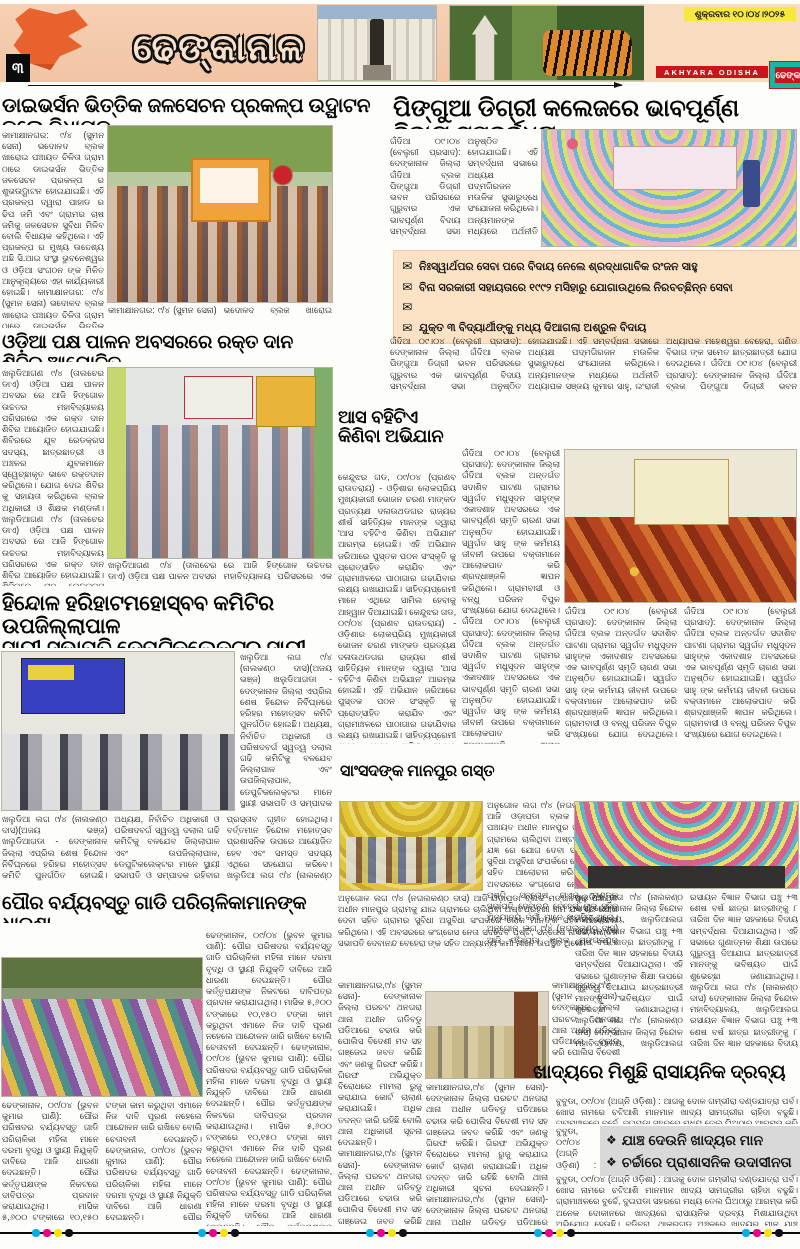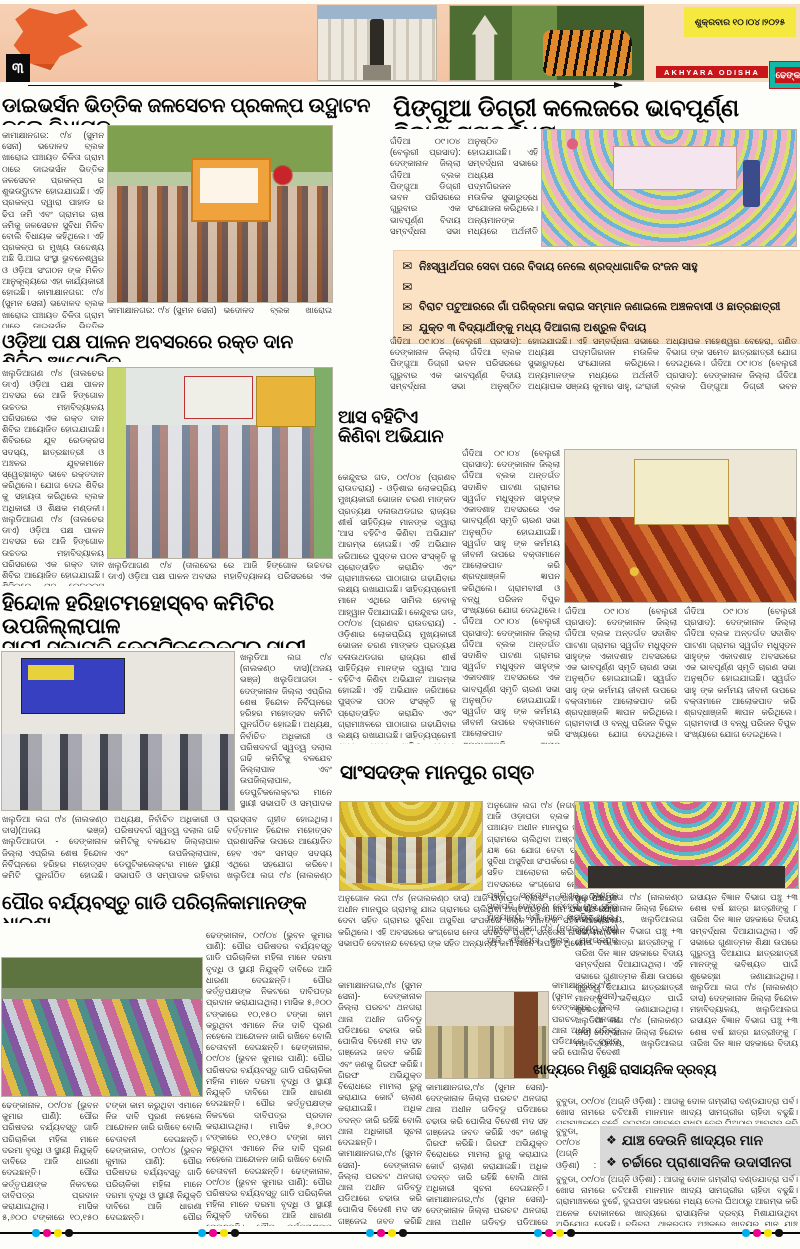--- a/index.html
+++ b/index.html
@@ -104,33 +104,36 @@
 <div id="page">
 
   <div class="blk banner" style="left:0;top:4px;width:644px;height:78px;"></div>
 
   <div class="blk map-odisha" style="left:12px;top:8px;width:80px;height:62px;"></div>
 
   <div class="blk pageno" style="left:6px;top:54px;width:24px;height:28px;">
     <span>୩</span>
   </div>
 
+  <div class="blk edition-title" style="left:104px;top:22px;width:230px;height:52px;display:flex;align-items:center;justify-content:center;">
+    <span>ଢେଙ୍କାନାଳ</span>
+  </div>
 
   <div class="blk photo pframe assembly" style="left:318px;top:6px;width:118px;height:74px;">
     <div class="statue"></div>
     <div class="base"></div>
   </div>
 
   <div class="blk photo pframe jungle" style="left:450px;top:6px;width:194px;height:74px;">
     <div class="temple"></div>
     <div class="tiger"></div>
   </div>
 
   <div class="blk hdr-right" style="left:644px;top:4px;width:156px;height:78px;"></div>
-  <div class="blk date-strip" style="left:684px;top:7px;width:112px;height:30px;">
+  <div class="blk date-strip" style="left:684px;top:7px;width:112px;height:14px;">
     <span>ଶୁକ୍ରବାର ୧୦।୦୪।୨୦୨୫</span>
   </div>
   <div class="blk red-strip" style="left:656px;top:66px;width:112px;height:12px;">
     <span>AKHYARA ODISHA</span>
   </div>
   <div class="blk red-badge" style="left:770px;top:62px;width:28px;height:16px;">
     <span>ଢେଙ୍କା</span>
   </div>
 
   <div class="blk arrow-line" style="left:28px;top:85px;width:594px;height:8px;overflow:visible;">
@@ -202,24 +205,24 @@
     <div class="speaker"></div>
   </div>
 
   <div class="blk bullet-box" style="left:393px;top:250px;width:404px;height:82px;">
     <div class="bullet-row">
       <span class="bullet-ico">✉</span>
       <span class="bullet-txt">ନିଃସ୍ୱାର୍ଥପର ସେବା ପରେ ବିଦାୟ ନେଲେ ଶ୍ରଦ୍ଧାଗାବିକ ରଂଜନ ସାହୁ</span>
     </div>
     <div class="bullet-row">
       <span class="bullet-ico">✉</span>
+      <span class="bullet-txt">ବିନା ସରକାରୀ ସହାୟତାରେ ୧୯୯୨ ମସିହାରୁ ଯୋଗାଉଥିଲେ ନିରବଚ୍ଛିନ୍ନ ସେବା</span>
     </div>
     <div class="bullet-row">
       <span class="bullet-ico">✉</span>
-      <span class="bullet-txt">ବିରାଟ ପଟୁଆରରେ ଗାଁ ପରିକ୍ରମା କରାଇ ସମ୍ମାନ ଜଣାଇଲେ ଅଞ୍ଚଳବାସୀ ଓ ଛାତ୍ରଛାତ୍ରୀ</span>
     </div>
     <div class="bullet-row">
       <span class="bullet-ico">✉</span>
       <span class="bullet-txt">ଯୁକ୍ତ ୩ ବିଦ୍ୟାର୍ଥୀଙ୍କୁ ମଧ୍ୟ ଦିଆଗଲା ଅଶ୍ରୁଳ ବିଦାୟ</span>
     </div>
   </div>
 
   <div class="blk body-txt cols3" style="left:390px;top:336px;width:407px;height:66px;">
     <span>ଗଁଦିଆ ୦୯।୦୪ (ବେଲୁରୀ ପ୍ରସାଦ): ଦେଙ୍କାନାଳ ଜିଲ୍ଲା ଗଁଦିଆ ବ୍ଲକ ପିଙ୍ଗୁଆ ଡିଗ୍ରୀ ଭବନ ପରିସରରେ ଗୁରୁବାର ଏକ ଭାବପୂର୍ଣ୍ଣ ବିଦାୟ ସମ୍ବର୍ଦ୍ଧନା ସଭା ଅନୁଷ୍ଠିତ ହୋଇଯାଇଛି। ଏହି ସମ୍ବର୍ଦ୍ଧନା ସଭାରେ ଅଧ୍ୟକ୍ଷ ପଦ୍ମଗିରଜନ ମଉଳିକ ସୁଭାରୁଦ୍ଧେ ସଂଯୋଜନା କରିଥିଲେ। ଅନ୍ୟମାନଙ୍କ ମଧ୍ୟରେ ଅର୍ଥନୀତି ଅଧ୍ୟାପକ ସଞ୍ଜୟ କୁମାର ସାହୁ, ଇଂରାଜୀ ଅଧ୍ୟାପକ ମହେଶ୍ୱର ବେହେରା, ଗଣିତ ବିଭାଗ ଙ୍କ ସମେତ ଛାତ୍ରଛାତ୍ରୀ ଯୋଗ ଦେଇଥିଲେ। ଗଁଦିଆ ୦୯।୦୪ (ବେଲୁରୀ ପ୍ରସାଦ): ଦେଙ୍କାନାଳ ଜିଲ୍ଲା ଗଁଦିଆ ବ୍ଲକ ପିଙ୍ଗୁଆ ଡିଗ୍ରୀ ଭବନ ପରିସରରେ ଗୁରୁବାର ଏକ ଭାବପୂର୍ଣ୍ଣ ବିଦାୟ ସମ୍ବର୍ଦ୍ଧନା ସଭା ଅନୁଷ୍ଠିତ ହୋଇଯାଇଛି। ଏହି ସମ୍ବର୍ଦ୍ଧନା ସଭାରେ ଅଧ୍ୟକ୍ଷ ପଦ୍ମଗିରଜନ ମଉଳିକ ସୁଭାରୁଦ୍ଧେ ସଂଯୋଜନା କରିଥିଲେ। ଅନ୍ୟମାନଙ୍କ ମଧ୍ୟରେ ଅର୍ଥନୀତି ଅଧ୍ୟାପକ ସଞ୍ଜୟ କୁମାର ସାହୁ, ଇଂରାଜୀ ଅଧ୍ୟାପକ ମହେଶ୍ୱର ବେହେରା, ଗଣିତ ବିଭାଗ ଙ୍କ ସମେତ ଛାତ୍ରଛାତ୍ରୀ ଯୋଗ ଦେଇଥିଲେ।</span>
   </div>
@@ -235,21 +238,21 @@
   <div class="blk body-txt" style="left:462px;top:448px;width:98px;height:296px;">
     <span>ଗଁଦିଆ ୦୯।୦୪ (ବେଲୁରୀ ପ୍ରସାଦ): ଦେଙ୍କାନାଳ ଜିଲ୍ଲା ଗଁଦିଆ ବ୍ଲକ ଅନ୍ତର୍ଗତ ସଦାଶିବ ପାଟଣା ଗ୍ରାମର ସ୍ୱର୍ଗତ ମଧୁସୂଦନ ସାହୁଙ୍କ ଏକାଦଶାହ ଅବସରରେ ଏକ ଭାବପୂର୍ଣ୍ଣ ସ୍ମୃତି ଚାରଣ ସଭା ଅନୁଷ୍ଠିତ ହୋଇଯାଇଛି। ସ୍ୱର୍ଗତ ସାହୁ ଙ୍କ କର୍ମମୟ ଜୀବନୀ ଉପରେ ବକ୍ତାମାନେ ଆଲୋକପାତ କରି ଶ୍ରଦ୍ଧାଞ୍ଜଳି ଜ୍ଞାପନ କରିଥିଲେ। ଗ୍ରାମବାସୀ ଓ ବନ୍ଧୁ ପରିଜନ ବିପୁଳ ସଂଖ୍ୟାରେ ଯୋଗ ଦେଇଥିଲେ। ଗଁଦିଆ ୦୯।୦୪ (ବେଲୁରୀ ପ୍ରସାଦ): ଦେଙ୍କାନାଳ ଜିଲ୍ଲା ଗଁଦିଆ ବ୍ଲକ ଅନ୍ତର୍ଗତ ସଦାଶିବ ପାଟଣା ଗ୍ରାମର ସ୍ୱର୍ଗତ ମଧୁସୂଦନ ସାହୁଙ୍କ ଏକାଦଶାହ ଅବସରରେ ଏକ ଭାବପୂର୍ଣ୍ଣ ସ୍ମୃତି ଚାରଣ ସଭା ଅନୁଷ୍ଠିତ ହୋଇଯାଇଛି। ସ୍ୱର୍ଗତ ସାହୁ ଙ୍କ କର୍ମମୟ ଜୀବନୀ ଉପରେ ବକ୍ତାମାନେ ଆଲୋକପାତ କରି ଶ୍ରଦ୍ଧାଞ୍ଜଳି ଜ୍ଞାପନ କରିଥିଲେ। ଗ୍ରାମବାସୀ ଓ ବନ୍ଧୁ ପରିଜନ ବିପୁଳ ସଂଖ୍ୟାରେ ଯୋଗ ଦେଇଥିଲେ। ଗଁଦିଆ ୦୯।୦୪ (ବେଲୁରୀ ପ୍ରସାଦ): ଦେଙ୍କାନାଳ ଜିଲ୍ଲା ଗଁଦିଆ ବ୍ଲକ ଅନ୍ତର୍ଗତ ସଦାଶିବ ପାଟଣା ଗ୍ରାମର ସ୍ୱର୍ଗତ ମଧୁସୂଦନ ସାହୁଙ୍କ ଏକାଦଶାହ ଅବସରରେ ଏକ ଭାବପୂର୍ଣ୍ଣ ସ୍ମୃତି ଚାରଣ ସଭା ଅନୁଷ୍ଠିତ ହୋଇଯାଇଛି। ସ୍ୱର୍ଗତ ସାହୁ ଙ୍କ କର୍ମମୟ ଜୀବନୀ ଉପରେ ବକ୍ତାମାନେ ଆଲୋକପାତ କରି ଶ୍ରଦ୍ଧାଞ୍ଜଳି ଜ୍ଞାପନ କରିଥିଲେ। ଗ୍ରାମବାସୀ ଓ ବନ୍ଧୁ ପରିଜନ ବିପୁଳ ସଂଖ୍ୟାରେ ଯୋଗ ଦେଇଥିଲେ।</span>
   </div>
   <div class="blk photo pframe ph-memorial" style="left:565px;top:450px;width:231px;height:152px;">
     <div class="mem-banner"></div>
   </div>
   <div class="blk body-txt cols2" style="left:565px;top:606px;width:231px;height:138px;">
     <span>ଗଁଦିଆ ୦୯।୦୪ (ବେଲୁରୀ ପ୍ରସାଦ): ଦେଙ୍କାନାଳ ଜିଲ୍ଲା ଗଁଦିଆ ବ୍ଲକ ଅନ୍ତର୍ଗତ ସଦାଶିବ ପାଟଣା ଗ୍ରାମର ସ୍ୱର୍ଗତ ମଧୁସୂଦନ ସାହୁଙ୍କ ଏକାଦଶାହ ଅବସରରେ ଏକ ଭାବପୂର୍ଣ୍ଣ ସ୍ମୃତି ଚାରଣ ସଭା ଅନୁଷ୍ଠିତ ହୋଇଯାଇଛି। ସ୍ୱର୍ଗତ ସାହୁ ଙ୍କ କର୍ମମୟ ଜୀବନୀ ଉପରେ ବକ୍ତାମାନେ ଆଲୋକପାତ କରି ଶ୍ରଦ୍ଧାଞ୍ଜଳି ଜ୍ଞାପନ କରିଥିଲେ। ଗ୍ରାମବାସୀ ଓ ବନ୍ଧୁ ପରିଜନ ବିପୁଳ ସଂଖ୍ୟାରେ ଯୋଗ ଦେଇଥିଲେ। ଗଁଦିଆ ୦୯।୦୪ (ବେଲୁରୀ ପ୍ରସାଦ): ଦେଙ୍କାନାଳ ଜିଲ୍ଲା ଗଁଦିଆ ବ୍ଲକ ଅନ୍ତର୍ଗତ ସଦାଶିବ ପାଟଣା ଗ୍ରାମର ସ୍ୱର୍ଗତ ମଧୁସୂଦନ ସାହୁଙ୍କ ଏକାଦଶାହ ଅବସରରେ ଏକ ଭାବପୂର୍ଣ୍ଣ ସ୍ମୃତି ଚାରଣ ସଭା ଅନୁଷ୍ଠିତ ହୋଇଯାଇଛି। ସ୍ୱର୍ଗତ ସାହୁ ଙ୍କ କର୍ମମୟ ଜୀବନୀ ଉପରେ ବକ୍ତାମାନେ ଆଲୋକପାତ କରି ଶ୍ରଦ୍ଧାଞ୍ଜଳି ଜ୍ଞାପନ କରିଥିଲେ। ଗ୍ରାମବାସୀ ଓ ବନ୍ଧୁ ପରିଜନ ବିପୁଳ ସଂଖ୍ୟାରେ ଯୋଗ ଦେଇଥିଲେ।</span>
   </div>
 
-  <div class="blk h" style="left:340px;top:762px;width:280px;height:36px;font-size:20px;">
+  <div class="blk h" style="left:340px;top:762px;width:280px;height:36px;font-size:16px;">
     <span>ସାଂସଦଙ୍କ ମାନପୁର ଗସ୍ତ</span>
   </div>
   <div class="blk photo pframe ph-mp" style="left:340px;top:802px;width:142px;height:88px;">
     <div class="fig-band"></div>
   </div>
   <div class="blk body-txt" style="left:487px;top:800px;width:131px;height:146px;">
     <span>ଅନୁଗୋଳ ଲଗ ୯/୪ (ନଗଲକଣ୍ଠ ଦାସ) ଆଜି ଓଡ଼ାପଡା ବ୍ଲକ ମଙ୍ଗଳପୁର ପଞ୍ଚାୟତ ଅଧୀନ ମାନପୁର ଗ୍ରାମକୁ ଯାଇ ଗ୍ରାମରେ ଚାଲିଥିବା ଅଷ୍ଟପ୍ରହରୀ ନାମ ଯଜ୍ଞ ରେ ଯୋଗ ଦେବା ସହିତ ଗ୍ରାମର ସୁବିଧା ଅସୁବିଧା ସଂପର୍କରେ ଲୋକ ମାନଙ୍କ ସହିତ ଆଲୋଚନା କରିଥିଲେ। ଏହି ଅବସରରେ କଂଗ୍ରେସ ନେତା ସଦଦେବ ପୃଷ୍ଟି, ସନ୍ତୋଷ ନାଏକ, ମଣ୍ଡଳ ସଭାପତି ଦେବାନନ୍ଦ ବେହେରା ଙ୍କ ସହିତ ଅନ୍ୟାନ୍ୟ କର୍ମୀ ମାନେ ଉପସ୍ଥିତ ଥିଲେ। ଅନୁଗୋଳ ଲଗ ୯/୪ (ନଗଲକଣ୍ଠ ଦାସ) ଆଜି ଓଡ଼ାପଡା ବ୍ଲକ ମଙ୍ଗଳପୁର ପଞ୍ଚାୟତ ଅଧୀନ ମାନପୁର ଗ୍ରାମକୁ ଯାଇ ଗ୍ରାମରେ ଚାଲିଥିବା ଅଷ୍ଟପ୍ରହରୀ ନାମ ଯଜ୍ଞ ରେ ଯୋଗ ଦେବା ସହିତ ଗ୍ରାମର ସୁବିଧା ଅସୁବିଧା ସଂପର୍କରେ ଲୋକ ମାନଙ୍କ ସହିତ ଆଲୋଚନା କରିଥିଲେ। ଏହି ଅବସରରେ କଂଗ୍ରେସ ନେତା ସଦଦେବ ପୃଷ୍ଟି, ସନ୍ତୋଷ ନାଏକ, ମଣ୍ଡଳ ସଭାପତି ଦେବାନନ୍ଦ ବେହେରା ଙ୍କ ସହିତ ଅନ୍ୟାନ୍ୟ କର୍ମୀ ମାନେ ଉପସ୍ଥିତ ଥିଲେ।</span>
   </div>
   <div class="blk body-txt" style="left:338px;top:893px;width:280px;height:56px;">
     <span>ଅନୁଗୋଳ ଲଗ ୯/୪ (ନଗଲକଣ୍ଠ ଦାସ) ଆଜି ଓଡ଼ାପଡା ବ୍ଲକ ମଙ୍ଗଳପୁର ପଞ୍ଚାୟତ ଅଧୀନ ମାନପୁର ଗ୍ରାମକୁ ଯାଇ ଗ୍ରାମରେ ଚାଲିଥିବା ଅଷ୍ଟପ୍ରହରୀ ନାମ ଯଜ୍ଞ ରେ ଯୋଗ ଦେବା ସହିତ ଗ୍ରାମର ସୁବିଧା ଅସୁବିଧା ସଂପର୍କରେ ଲୋକ ମାନଙ୍କ ସହିତ ଆଲୋଚନା କରିଥିଲେ। ଏହି ଅବସରରେ କଂଗ୍ରେସ ନେତା ସଦଦେବ ପୃଷ୍ଟି, ସନ୍ତୋଷ ନାଏକ, ମଣ୍ଡଳ ସଭାପତି ଦେବାନନ୍ଦ ବେହେରା ଙ୍କ ସହିତ ଅନ୍ୟାନ୍ୟ କର୍ମୀ ମାନେ ଉପସ୍ଥିତ ଥିଲେ।</span>
@@ -266,21 +269,21 @@
     <span>କାମାକ୍ଷାନଗର,୯/୪ (ସୁମନ ସେନା)- ଦେଙ୍କାନାଳ ଜିଲ୍ଲା ପରଚଟ ଥନଗରା ଥାନା ଅଧୀନ ଗଡିବଡୁ ପଡିଆରେ ଚଢାଉ କରି ପୋଲିସ ବିଦେଶୀ ମଦ ସହ ଗଞ୍ଜେଇ ଜବତ କରିଛି ଏବଂ ଜଣକୁ ଗିରଫ କରିଛି। ଗିରଫ ଅଭିଯୁକ୍ତ ବିରୋଧରେ ମାମଲା ରୁଜୁ କରାଯାଇ କୋର୍ଟ ଚାଲାଣ କରାଯାଇଛି। ଅଧିକ ତଦନ୍ତ ଜାରି ରହିଛି ବୋଲି ଥାନା ଅଧିକାରୀ ସୂଚନା ଦେଇଛନ୍ତି। କାମାକ୍ଷାନଗର,୯/୪ (ସୁମନ ସେନା)- ଦେଙ୍କାନାଳ ଜିଲ୍ଲା ପରଚଟ ଥନଗରା ଥାନା ଅଧୀନ ଗଡିବଡୁ ପଡିଆରେ ଚଢାଉ କରି ପୋଲିସ ବିଦେଶୀ ମଦ ସହ ଗଞ୍ଜେଇ ଜବତ କରିଛି ଏବଂ ଜଣକୁ ଗିରଫ କରିଛି। ଗିରଫ ଅଭିଯୁକ୍ତ ବିରୋଧରେ ମାମଲା ରୁଜୁ କରାଯାଇ କୋର୍ଟ ଚାଲାଣ କରାଯାଇଛି। ଅଧିକ ତଦନ୍ତ ଜାରି ରହିଛି ବୋଲି ଥାନା ଅଧିକାରୀ ସୂଚନା ଦେଇଛନ୍ତି। କାମାକ୍ଷାନଗର,୯/୪ (ସୁମନ ସେନା)- ଦେଙ୍କାନାଳ ଜିଲ୍ଲା ପରଚଟ ଥନଗରା ଥାନା ଅଧୀନ ଗଡିବଡୁ ପଡିଆରେ ଚଢାଉ କରି ପୋଲିସ ବିଦେଶୀ ମଦ ସହ ଗଞ୍ଜେଇ ଜବତ କରିଛି ଏବଂ ଜଣକୁ ଗିରଫ କରିଛି। ଗିରଫ ଅଭିଯୁକ୍ତ ବିରୋଧରେ ମାମଲା ରୁଜୁ କରାଯାଇ କୋର୍ଟ ଚାଲାଣ କରାଯାଇଛି। ଅଧିକ ତଦନ୍ତ ଜାରି ରହିଛି ବୋଲି ଥାନା ଅଧିକାରୀ ସୂଚନା ଦେଇଛନ୍ତି।</span>
   </div>
   <div class="blk photo pframe ph-police" style="left:426px;top:992px;width:122px;height:86px;"></div>
   <div class="blk body-txt" style="left:426px;top:1082px;width:122px;height:144px;">
     <span>କାମାକ୍ଷାନଗର,୯/୪ (ସୁମନ ସେନା)- ଦେଙ୍କାନାଳ ଜିଲ୍ଲା ପରଚଟ ଥନଗରା ଥାନା ଅଧୀନ ଗଡିବଡୁ ପଡିଆରେ ଚଢାଉ କରି ପୋଲିସ ବିଦେଶୀ ମଦ ସହ ଗଞ୍ଜେଇ ଜବତ କରିଛି ଏବଂ ଜଣକୁ ଗିରଫ କରିଛି। ଗିରଫ ଅଭିଯୁକ୍ତ ବିରୋଧରେ ମାମଲା ରୁଜୁ କରାଯାଇ କୋର୍ଟ ଚାଲାଣ କରାଯାଇଛି। ଅଧିକ ତଦନ୍ତ ଜାରି ରହିଛି ବୋଲି ଥାନା ଅଧିକାରୀ ସୂଚନା ଦେଇଛନ୍ତି। କାମାକ୍ଷାନଗର,୯/୪ (ସୁମନ ସେନା)- ଦେଙ୍କାନାଳ ଜିଲ୍ଲା ପରଚଟ ଥନଗରା ଥାନା ଅଧୀନ ଗଡିବଡୁ ପଡିଆରେ ଚଢାଉ କରି ପୋଲିସ ବିଦେଶୀ ମଦ ସହ ଗଞ୍ଜେଇ ଜବତ କରିଛି ଏବଂ ଜଣକୁ ଗିରଫ କରିଛି। ଗିରଫ ଅଭିଯୁକ୍ତ ବିରୋଧରେ ମାମଲା ରୁଜୁ କରାଯାଇ କୋର୍ଟ ଚାଲାଣ କରାଯାଇଛି। ଅଧିକ ତଦନ୍ତ ଜାରି ରହିଛି ବୋଲି ଥାନା ଅଧିକାରୀ ସୂଚନା ଦେଇଛନ୍ତି।</span>
   </div>
   <div class="blk body-txt" style="left:552px;top:980px;width:68px;height:76px;">
     <span>କାମାକ୍ଷାନଗର,୯/୪ (ସୁମନ ସେନା)- ଦେଙ୍କାନାଳ ଜିଲ୍ଲା ପରଚଟ ଥନଗରା ଥାନା ଅଧୀନ ଗଡିବଡୁ ପଡିଆରେ ଚଢାଉ କରି ପୋଲିସ ବିଦେଶୀ ମଦ ସହ ଗଞ୍ଜେଇ ଜବତ କରିଛି ଏବଂ ଜଣକୁ ଗିରଫ କରିଛି। ଗିରଫ ଅଭିଯୁକ୍ତ ବିରୋଧରେ ମାମଲା ରୁଜୁ କରାଯାଇ କୋର୍ଟ ଚାଲାଣ କରାଯାଇଛି। ଅଧିକ ତଦନ୍ତ ଜାରି ରହିଛି ବୋଲି ଥାନା ଅଧିକାରୀ ସୂଚନା ଦେଇଛନ୍ତି।</span>
   </div>
 
-  <div class="blk h" style="left:533px;top:1062px;width:265px;height:28px;font-size:14px;font-family:Liberation Serif, serif;">
+  <div class="blk h" style="left:533px;top:1062px;width:265px;height:28px;font-size:19px;">
     <span>ଖାଦ୍ୟରେ ମିଶୁଛି ରାସାୟନିକ ଦ୍ରବ୍ୟ</span>
   </div>
   <div class="blk body-txt" style="left:556px;top:1096px;width:242px;height:28px;">
     <span>ବୁବୁଡା, ୦୯/୦୪ (ଅଗ୍ନି ଓଡ଼ିଶା) : ଆଗକୁ ଦୋଳ ଗମ୍ଭୀରା ଦଣ୍ଡଯାତ୍ରା ପର୍ବ। ଖୋସ ନାମରେ ଚଟିଆଶି ମାନମାନ ଖାଦ୍ୟ ସାମଗ୍ରୀର ଚାହିଦା ବଢୁଛି। ଗ୍ରାମାଞ୍ଚଳରେ ବୁର୍ଚ୍ଚେ, ଦୁଇପଡା ସହରରେ ମଧ୍ୟ ତେଲ ଘିଅଠାରୁ ଆରମ୍ଭ କରି ଅନେକ ଦୋକାନରେ ଖାଦ୍ୟରେ ରାସାୟନିକ ଦ୍ରବ୍ୟ ମିଶାଯାଉଥିବା ଅଭିଯୋଗ ହେଉଛି। ବଡିବରା, ଥାକୁରଗଡ ଅଞ୍ଚଳରେ ଖାଦ୍ୟର ମାନ ଯାଞ୍ଚ ହେଉନାହିଁ। ପ୍ରଶାସନିକ କର୍ତ୍ତୃପକ୍ଷ ଉଦାସୀନ ରହିଥିବାରୁ ଜନସାଧାରଣ ଅସନ୍ତୋଷ ପ୍ରକାଶ କରିଛନ୍ତି।</span>
   </div>
   <div class="blk body-txt" style="left:556px;top:1126px;width:40px;height:46px;">
     <span>ବୁବୁଡା, ୦୯/୦୪ (ଅଗ୍ନି ଓଡ଼ିଶା) : ଆଗକୁ ଦୋଳ ଗମ୍ଭୀରା ଦଣ୍ଡଯାତ୍ରା ପର୍ବ। ଖୋସ ନାମରେ ଚଟିଆଶି ମାନମାନ ଖାଦ୍ୟ ସାମଗ୍ରୀର ଚାହିଦା ବଢୁଛି। ଗ୍ରାମାଞ୍ଚଳରେ ବୁର୍ଚ୍ଚେ, ଦୁଇପଡା ସହରରେ ମଧ୍ୟ ତେଲ ଘିଅଠାରୁ ଆରମ୍ଭ କରି ଅନେକ ଦୋକାନରେ ଖାଦ୍ୟରେ ରାସାୟନିକ ଦ୍ରବ୍ୟ ମିଶାଯାଉଥିବା ଅଭିଯୋଗ ହେଉଛି। ବଡିବରା, ଥାକୁରଗଡ ଅଞ୍ଚଳରେ ଖାଦ୍ୟର ମାନ ଯାଞ୍ଚ ହେଉନାହିଁ। ପ୍ରଶାସନିକ କର୍ତ୍ତୃପକ୍ଷ ଉଦାସୀନ ରହିଥିବାରୁ ଜନସାଧାରଣ ଅସନ୍ତୋଷ ପ୍ରକାଶ କରିଛନ୍ତି।</span>
   </div>
   <div class="blk gray-box" style="left:600px;top:1126px;width:196px;height:44px;">
     <div class="gray-row">

